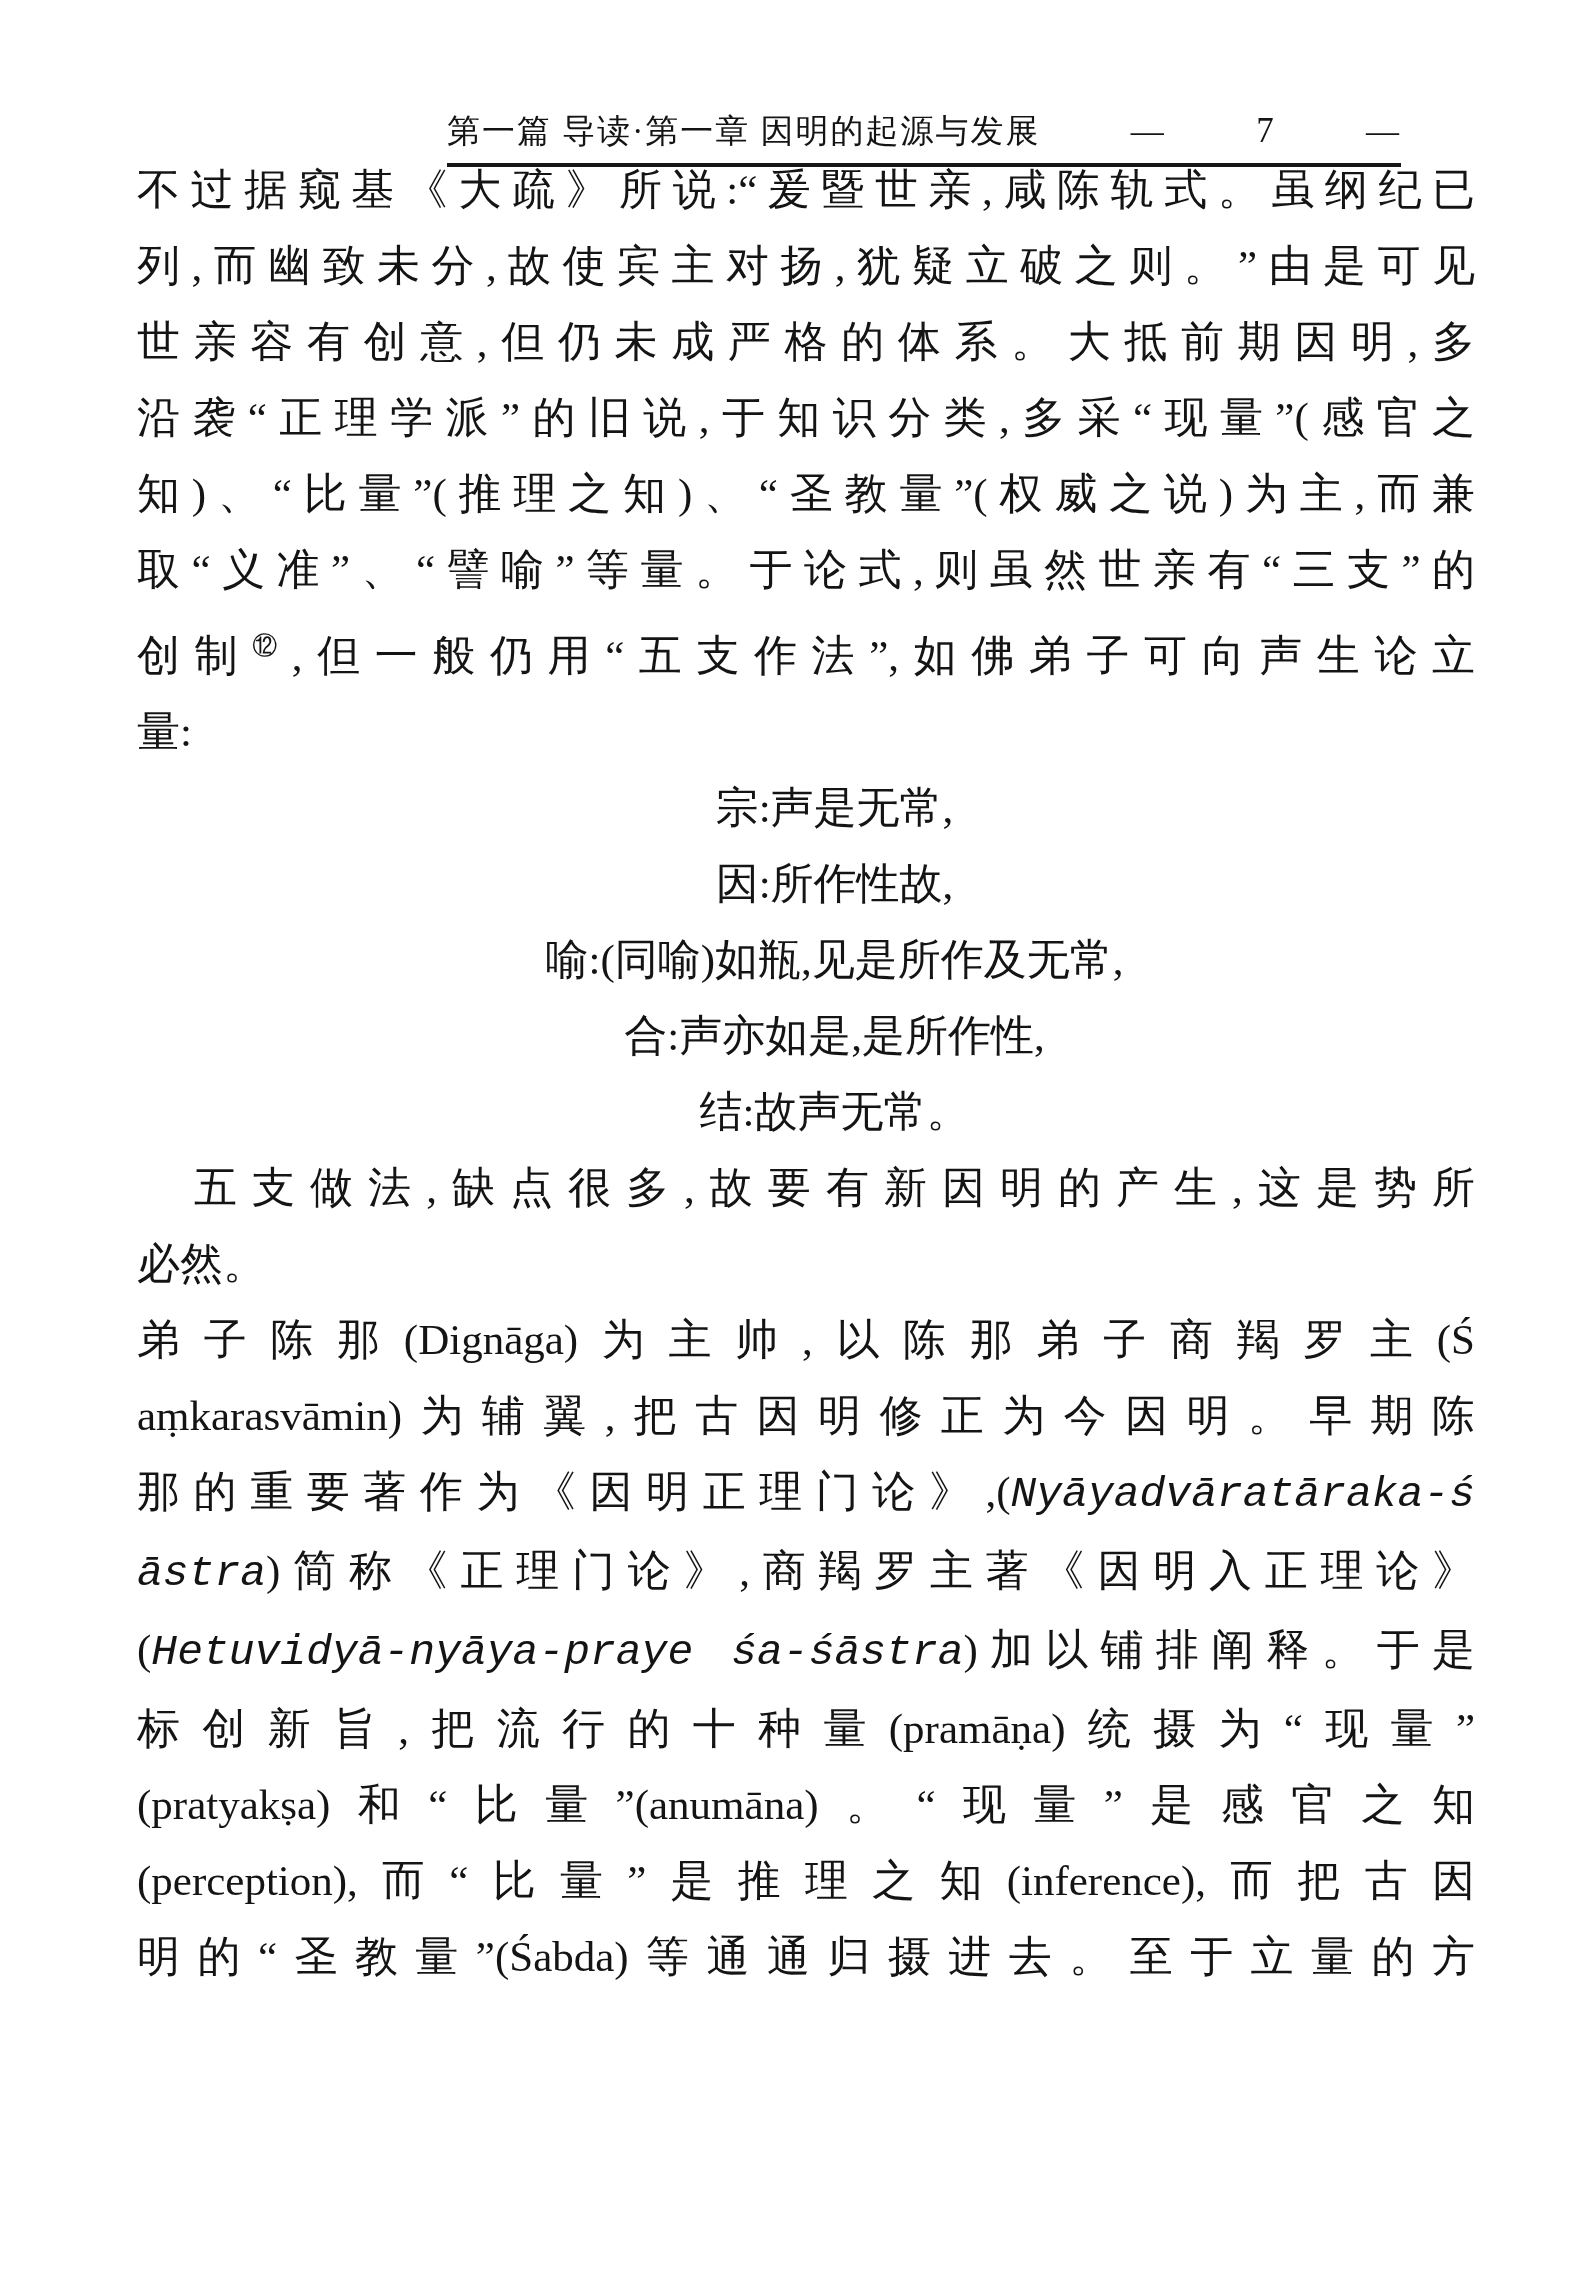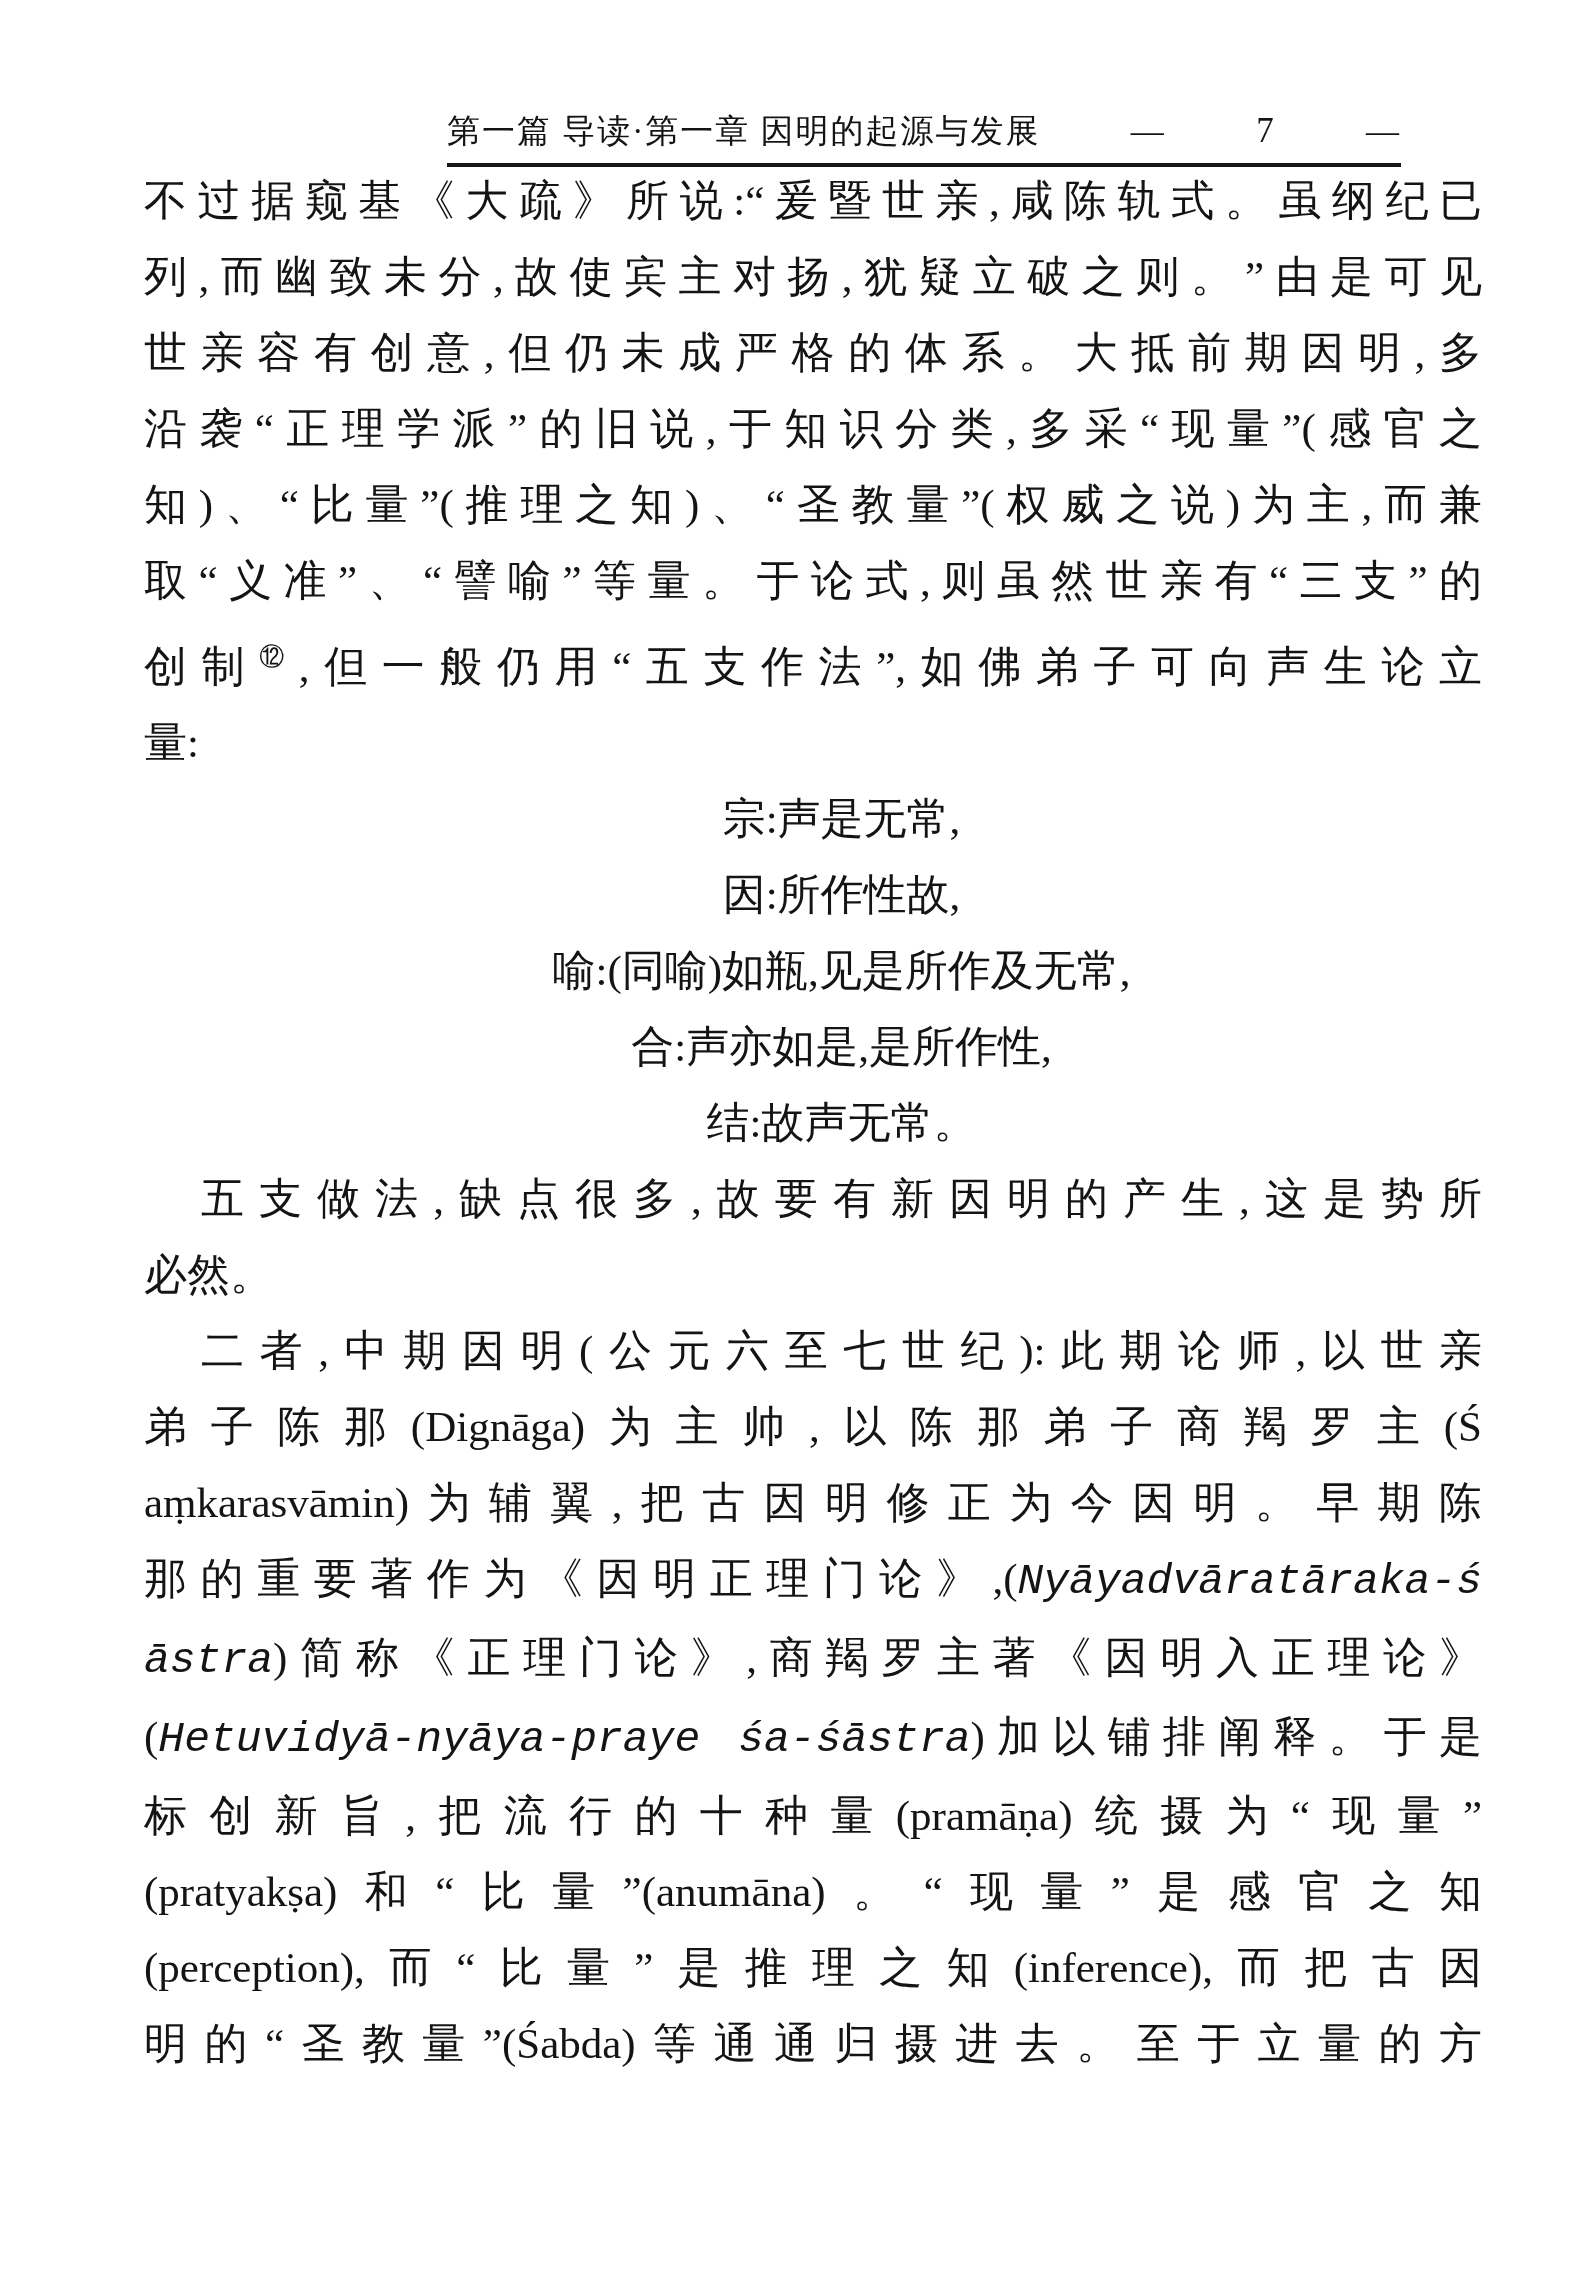--- a/index.html
+++ b/index.html
@@ -12,22 +12,22 @@
     overflow:hidden;
   }
   .header{
     position:absolute;left:447px;top:109px;width:954px;
     display:flex;justify-content:space-between;align-items:baseline;
     font-size:33px;letter-spacing:2px;white-space:nowrap;
     border-bottom:4.9px solid #161616;padding-bottom:9px;
   }
   .header .num{font-size:35px;}
   .bodytext{
-    position:absolute;left:137px;top:163px;width:1338px;
-    font-size:43px;line-height:76px;margin-left:7px;
+    position:absolute;left:137px;top:152px;width:1338px;
+    font-size:43px;line-height:76px;
   }
   .line{min-height:76px;text-align:left;}
   .just{text-align:justify;text-align-last:justify;text-justify:inter-character;}
   .ind{padding-left:57px;text-align:center;}
   .sup{font-size:25px;vertical-align:15.6px;letter-spacing:0;}
   .it{font-style:italic;font-family:Liberation Mono, monospace;}
 </style>
 </head>
 <body>
 
@@ -49,21 +49,20 @@
     <div class="line just">取“义准”、“譬喻”等量。于论式,则虽然世亲有“三支”的</div>
     <div class="line just"><span>创制</span><span class="sup">⑫</span><span>,但一般仍用“五支作法”,如佛弟子可向声生论立</span></div>
     <div class="line">量:</div>
     <div class="line ind">宗:声是无常,</div>
     <div class="line ind">因:所作性故,</div>
     <div class="line ind">喻:(同喻)如瓶,见是所作及无常,</div>
     <div class="line ind">合:声亦如是,是所作性,</div>
     <div class="line ind">结:故声无常。</div>
     <div class="line just ind">五支做法,缺点很多,故要有新因明的产生,这是势所</div>
     <div class="line">必然。</div>
-    <div class="line just ind">二者,中期因明(公元六至七世纪):此期论师,以世亲</div>
     <div class="line just">弟子陈那(Dignāga)为主帅,以陈那弟子商羯罗主(Ś</div>
     <div class="line just">aṃkarasvāmin)为辅翼,把古因明修正为今因明。早期陈</div>
     <div class="line just"><span>那的重要著作为《因明正理门论》,(</span><span class="it">Nyāyadvāratāraka-ś</span></div>
     <div class="line just"><span class="it">āstra</span><span>)简称《正理门论》,商羯罗主著《因明入正理论》</span></div>
     <div class="line just"><span>(</span><span class="it">Hetuvidyā-nyāya-praye śa-śāstra</span><span>)加以铺排阐释。于是</span></div>
     <div class="line just">标创新旨,把流行的十种量(pramāṇa)统摄为“现量”</div>
     <div class="line just">(pratyakṣa)和“比量”(anumāna)。“现量”是感官之知</div>
     <div class="line just">(perception),而“比量”是推理之知(inference),而把古因</div>
     <div class="line just">明的“圣教量”(Śabda)等通通归摄进去。至于立量的方</div>
   </div>

